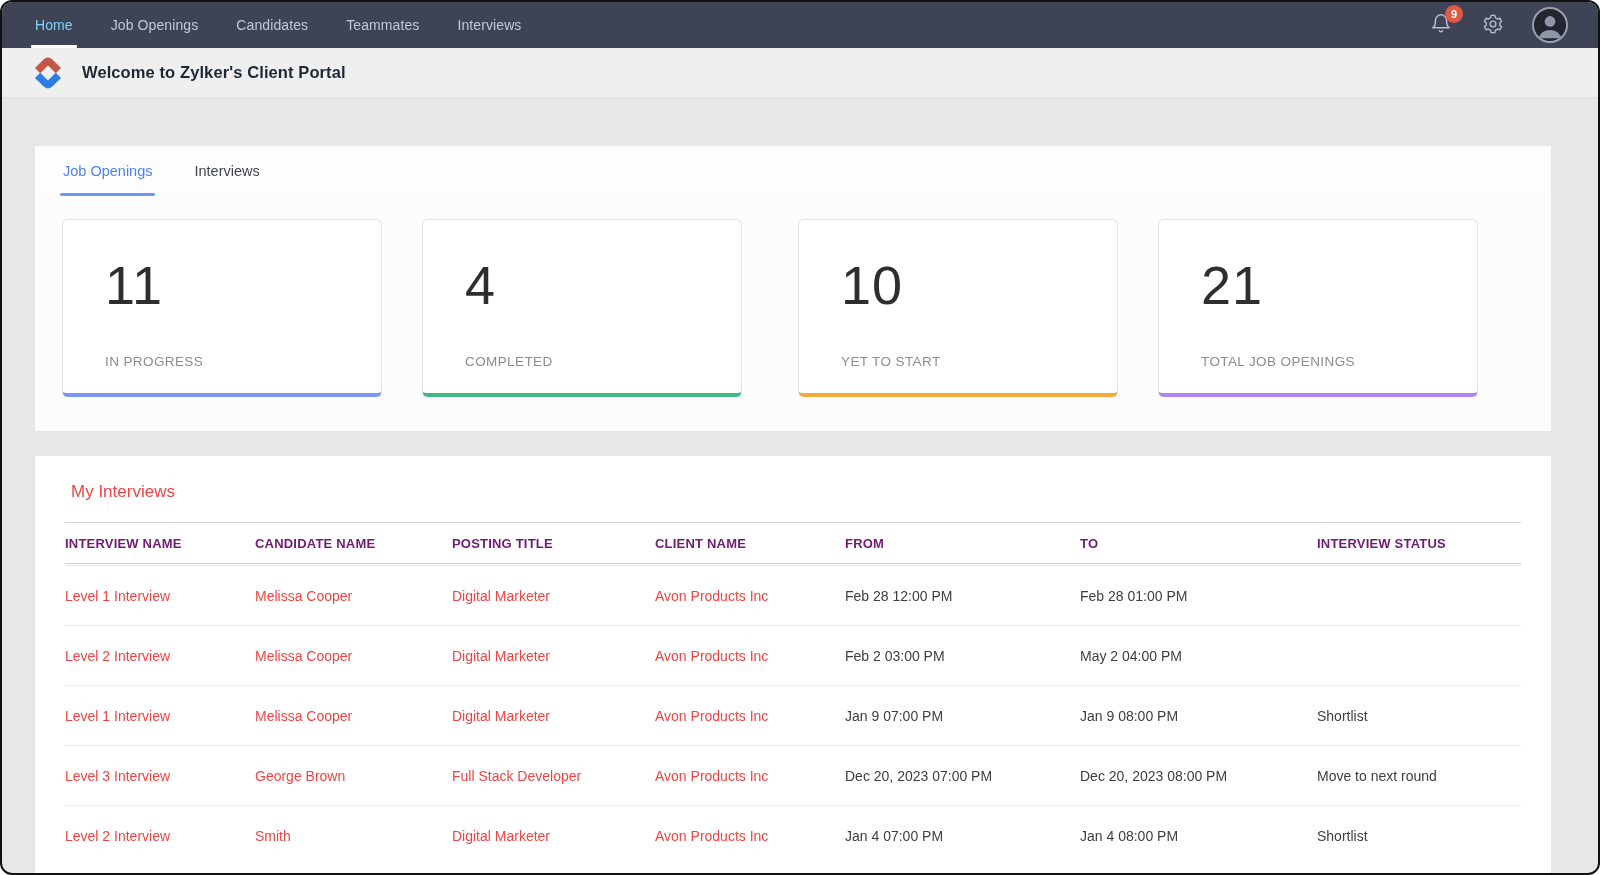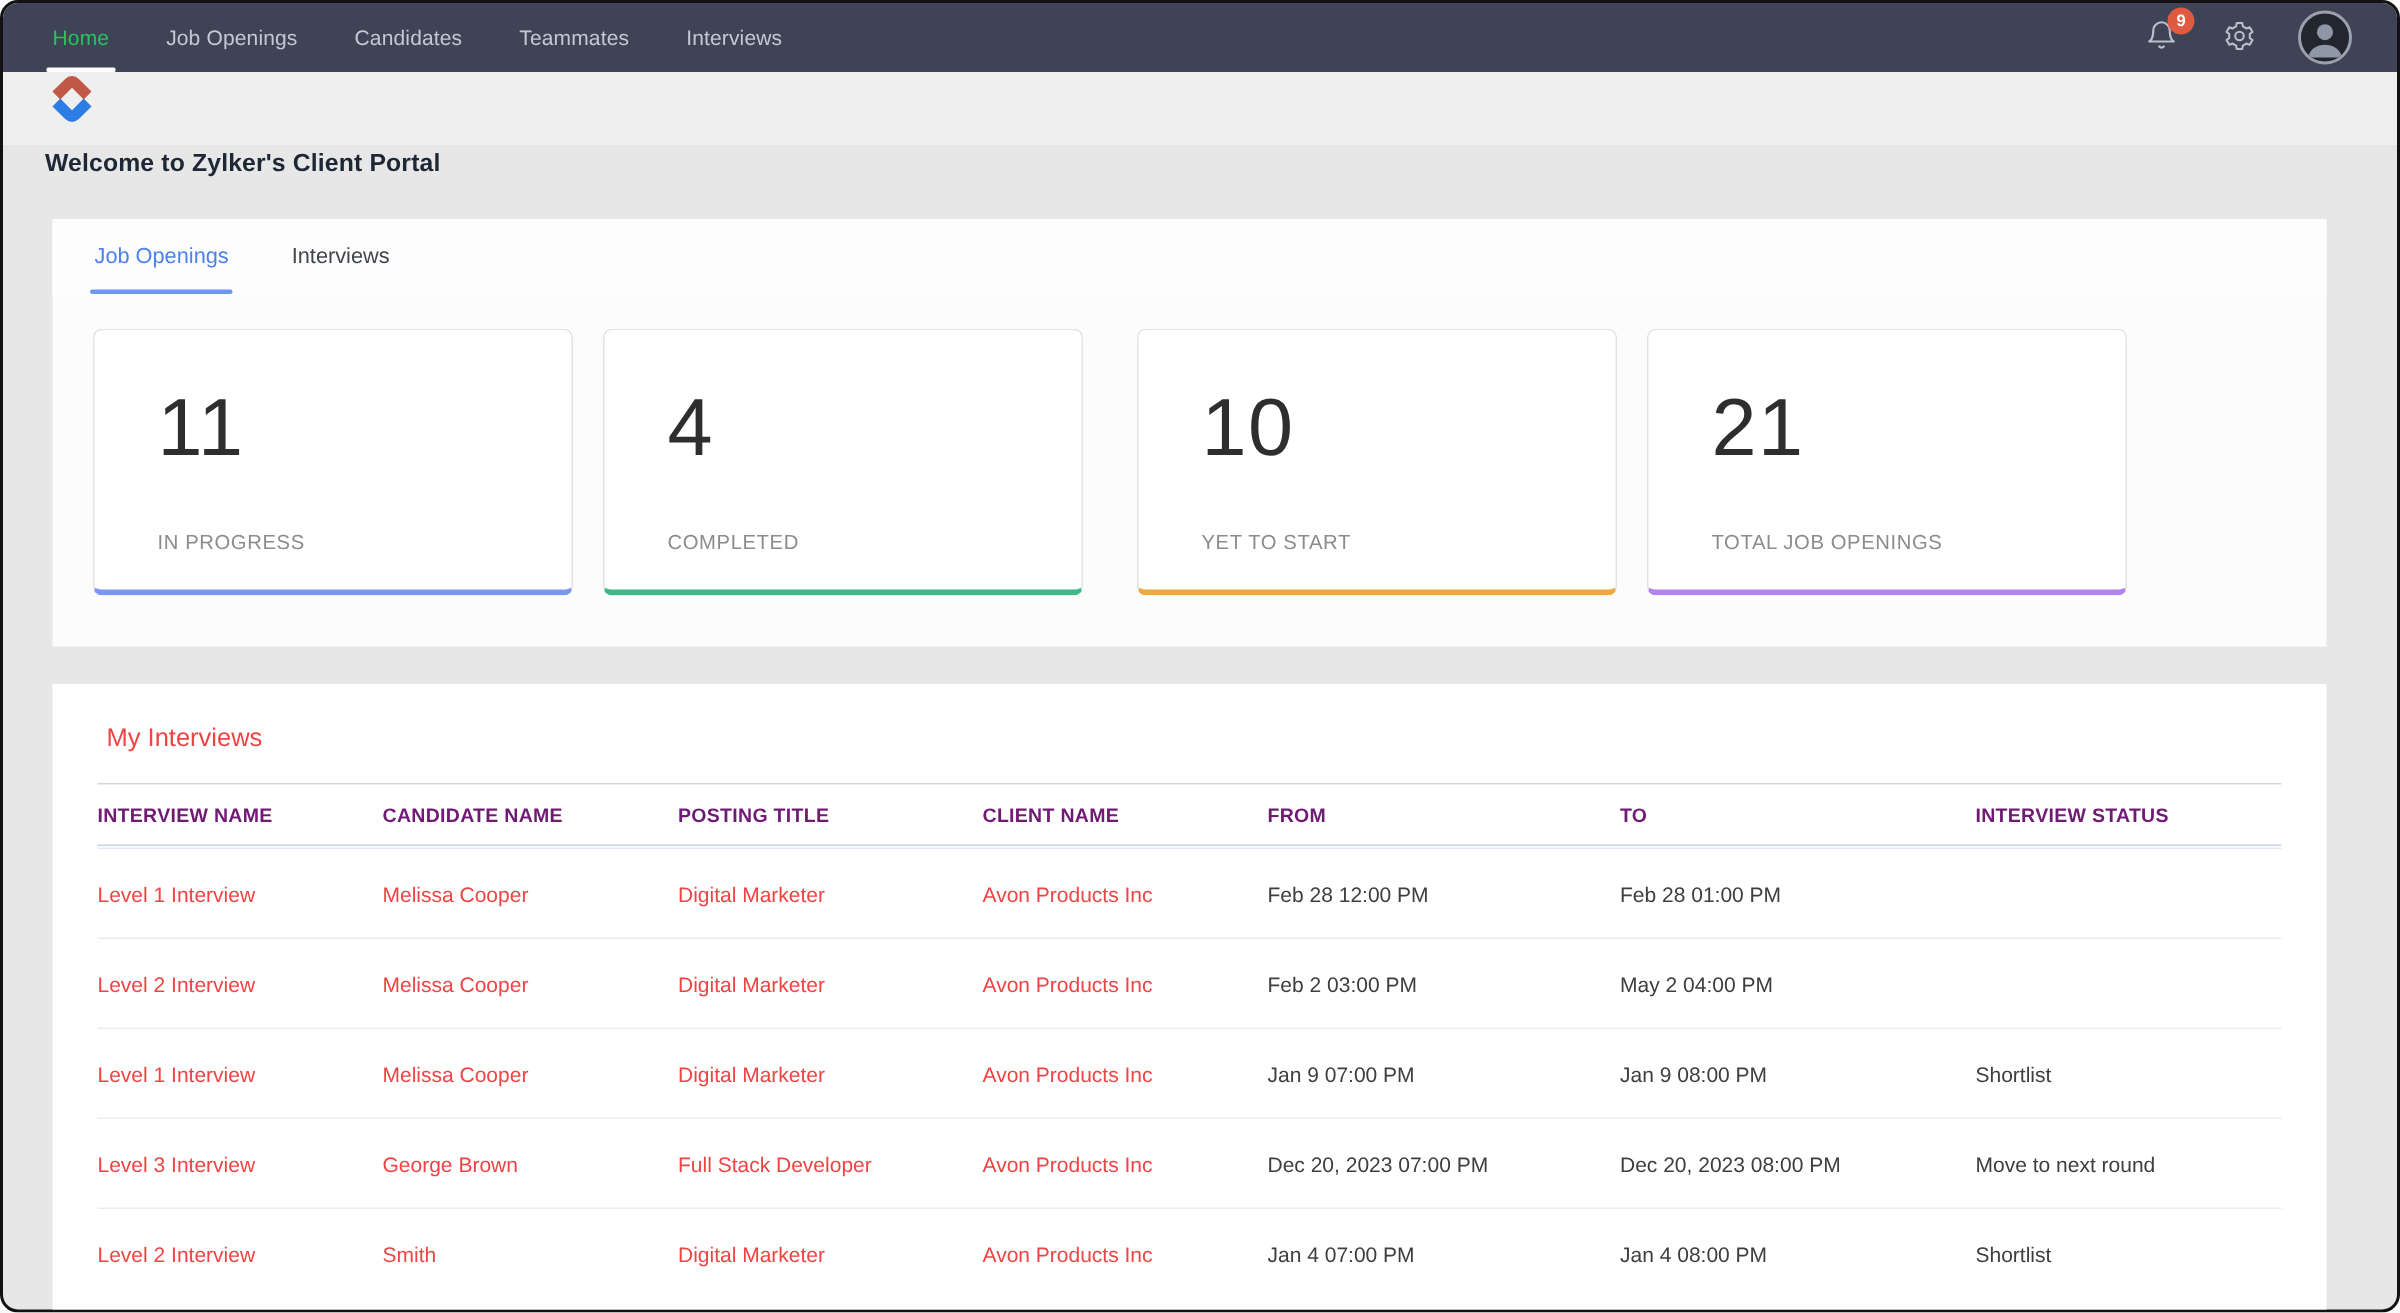--- a/index.html
+++ b/index.html
@@ -10,50 +10,50 @@
 
   .frame{position:relative;width:1600px;height:875px;border:2px solid #121212;
     border-radius:12px;overflow:hidden;background:#e7e7e7;}
 
   
   .topnav{height:46px;background:#3e4455;display:flex;align-items:center;
     justify-content:space-between;padding:0 30px 0 33px;}
   .nav-items{display:flex;align-items:center;height:100%;gap:38px;}
   .nav-item{position:relative;display:flex;align-items:center;height:100%;
     color:#c3c8d4;font-size:14px;letter-spacing:.1px;}
-  .nav-item.active{color:#22c55e;}
+  .nav-item.active{color:#7dd3fc;}
   .nav-item.active::after{content:"";position:absolute;left:-4px;right:-4px;bottom:0;
     height:3px;background:#ffffff;border-radius:1px;}
   .nav-right{display:flex;align-items:center;gap:26px;}
   .icon-btn{position:relative;display:flex;align-items:center;justify-content:center;
     width:26px;height:26px;}
   .badge{position:absolute;top:-7px;right:-9px;min-width:18px;height:18px;padding:0 4px;
     background:#e05a41;color:#ffffff;font-size:11px;font-weight:700;border-radius:9px;
     display:flex;align-items:center;justify-content:center;line-height:1;}
   .avatar{width:36px;height:36px;border-radius:50%;overflow:hidden;
     border:2px solid #9aa0ad;display:block;}
   .avatar svg{display:block;}
 
   
-  .welcome{height:50px;background:#efefef;display:flex;align-items:flex-start;
-    padding:0 28px;gap:16px;border-bottom:1px solid #e2e2e2;flex-direction:column;}
+  .welcome{height:50px;background:#efefef;display:flex;align-items:center;
+    padding:0 28px;gap:16px;border-bottom:1px solid #e2e2e2;}
   .welcome h1{margin:0;font-size:16.5px;font-weight:700;color:#1e2736;letter-spacing:.1px;}
   .logo{width:36px;height:36px;display:block;}
 
   
   .panel{background:#fcfcfc;}
   .tabs-panel{margin:48px 47px 0 33px;}
   .tabstrip{display:flex;align-items:center;gap:42px;height:50px;padding:0 28px;background:#fdfdfd;}
   .tab{position:relative;display:flex;align-items:center;height:100%;
     font-size:14.5px;color:#42454c;font-weight:500;}
   .tab.active{color:#4d82ec;}
   .tab.active::after{content:"";position:absolute;left:-3px;right:-3px;bottom:0;height:3px;
     background:#6e95ef;border-radius:2px;}
 
-  .cards{display:flex;gap:20px;padding:23px 27px 34px;}
+  .cards{display:flex;gap:40px;padding:23px 27px 34px;}
   .stat-card{position:relative;width:320px;height:178px;background:#ffffff;
     border:1px solid #e2e2e2;border-bottom:4px solid #999;border-radius:6px;}
   .stat-value{position:absolute;top:36px;left:42px;font-size:54px;font-weight:300;
     color:#2e2e2e;letter-spacing:1px;line-height:1.1;}
   .stat-label{position:absolute;bottom:24px;left:42px;font-size:13.5px;color:#8c8c8c;
     letter-spacing:.4px;}
 
   
   .table-panel{margin:25px 47px 0 33px;background:#ffffff;padding:26px 30px 0;
     min-height:430px;}

